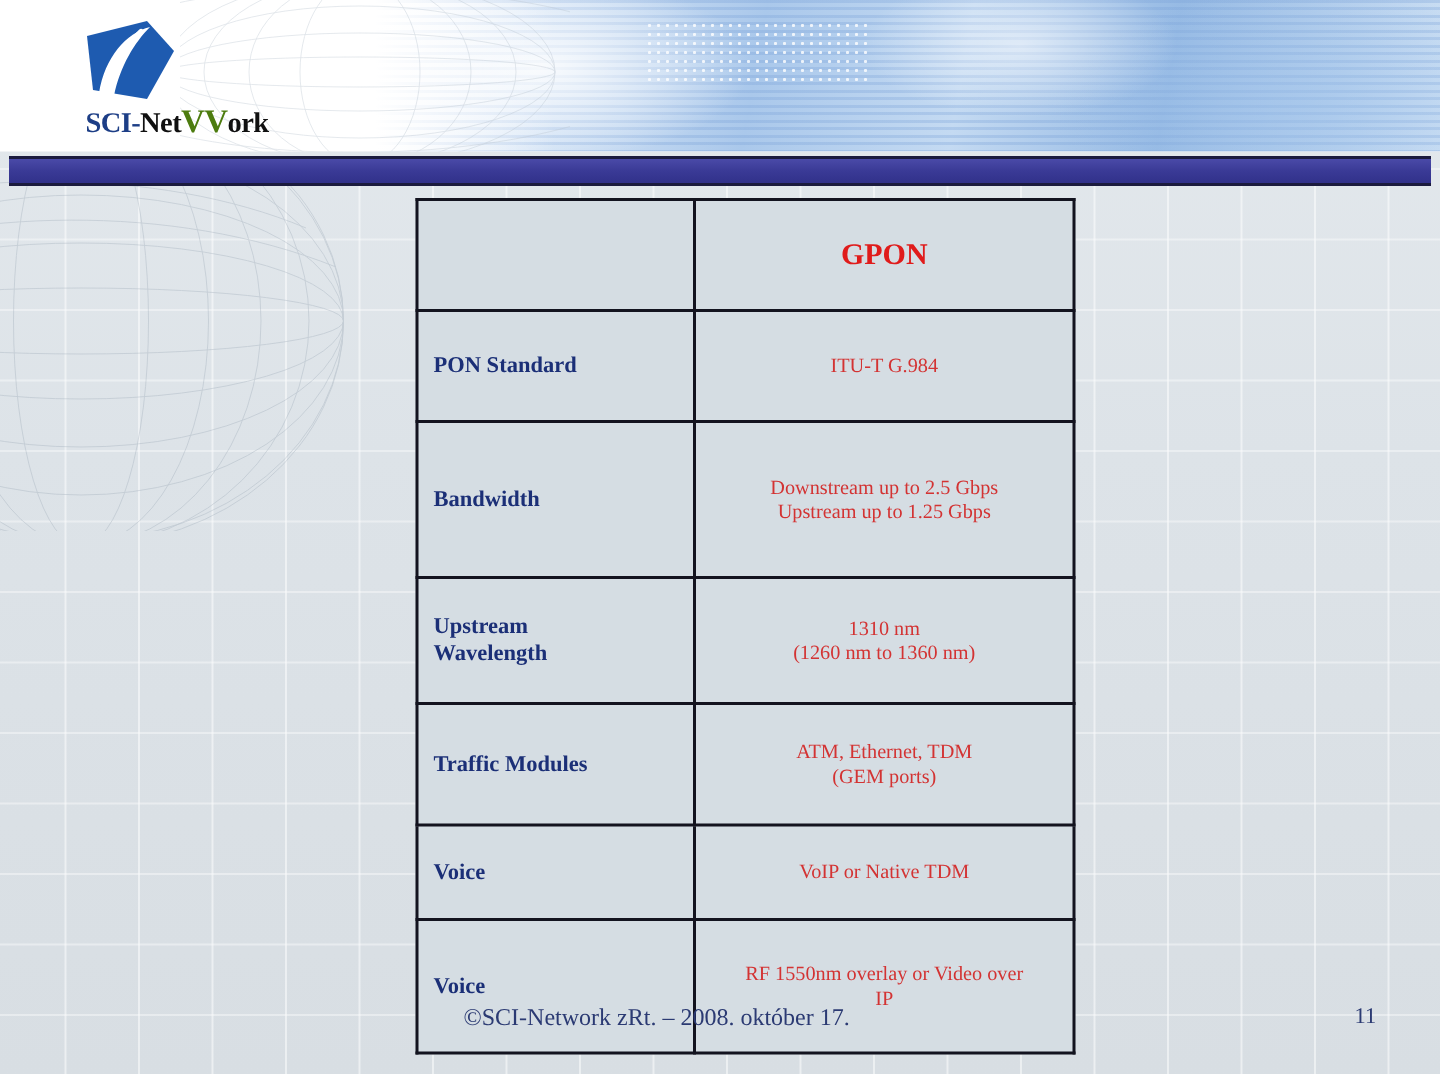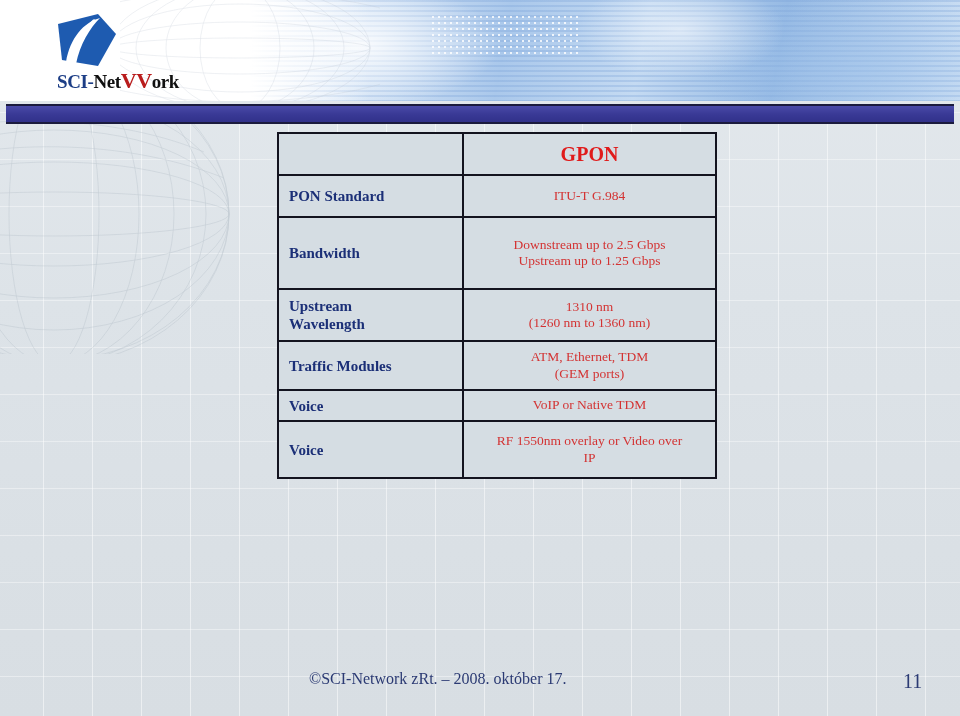--- a/index.html
+++ b/index.html
@@ -138,21 +138,21 @@
     width: 168px;
     text-align: center;
     font-family: "Liberation Serif", serif;
     font-weight: bold;
     font-size: 19px;
     letter-spacing: -0.4px;
     white-space: nowrap;
   }
   .lt-sci { color: #1d3e86; }
   .lt-net { color: #101010; }
-  .lt-w   { color: #b91c1c; font-size: 22px; margin-top: 25px; }
+  .lt-w   { color: #4d7c0f; font-size: 22px; margin-top: 25px; }
   .lt-ork { color: #101010; }
 
   
   .slide-title {
     position: absolute;
     left: 340px;
     top: 22px;
     font-family: "DejaVu Sans", sans-serif;
     font-size: 42px;
     font-weight: normal;
@@ -181,21 +181,21 @@
     left: 277px;
     top: 132px;
     width: 400px;
     border-collapse: collapse;
     table-layout: fixed;
     background: #d5dde3;
   }
   .spec-table td {
     border: 2px solid #13131f;
     background: #d5dde3;
-    padding: 0 8px;
+    padding: 16px 8px;
     vertical-align: middle;
   }
   .spec-table .col-label {
     width: 165px;
     font-family: "Liberation Serif", serif;
     font-weight: bold;
     font-size: 15px;
     color: #1b2f77;
     line-height: 1.2;
     text-align: left;
@@ -224,21 +224,21 @@
     font-family: "Liberation Serif", serif;
     font-size: 16px;
     color: #2b3a73;
     white-space: nowrap;
   }
   .footer-page {
     position: absolute;
     left: 903px;
     top: 670px;
     font-family: "Liberation Serif", serif;
-    font-size: 20px;
+    font-size: 15px;
     color: #2b3a73;
   }
 </style>
 </head>
 <body>
 
 <div class="slide">
 
   <div class="bg-base"></div>
   <div class="bg-grid"></div>

